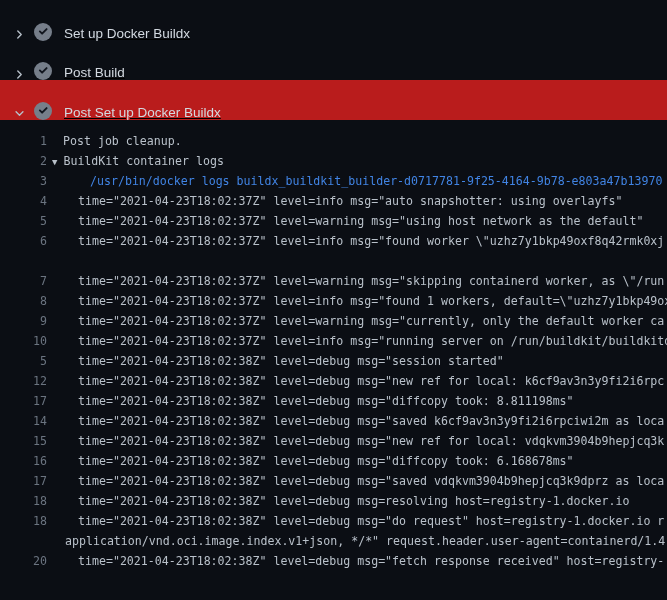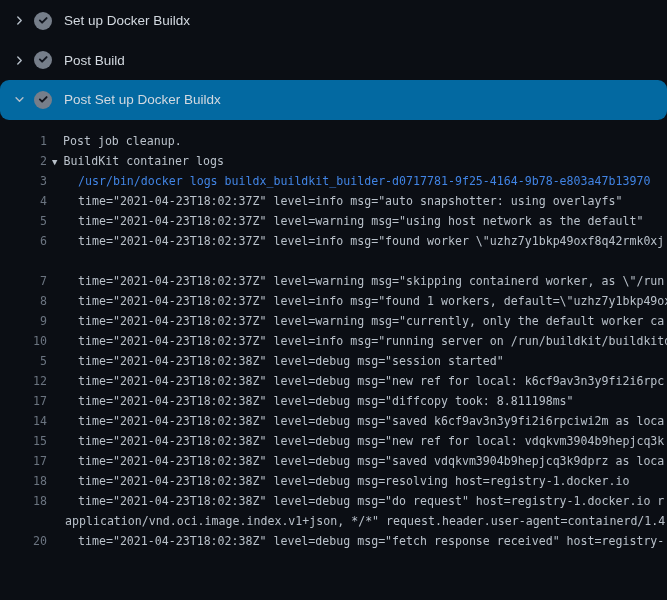--- a/index.html
+++ b/index.html
@@ -7,26 +7,27 @@
     width: 667px; height: 600px;
     background: #0b0e14;
     overflow: hidden;
     font-family: "Liberation Sans", sans-serif;
   }
   
   .steps { padding-top: 1px; }
   .step-row {
     height: 39.5px;
     display: flex;
-    align-items: center;
+    align-items: flex-end;
     padding-left: 13px;
     box-sizing: border-box;
     cursor: pointer;
-  }
-  .step-row.expanded { background: #0369a1; border-radius: 9px; }
+    text-decoration: underline;
+  }
+  .step-row.expanded { background: #b91c1c; }
   .chev {
     width: 12px; height: 12px;
     display: flex; align-items: center; justify-content: center;
     margin-right: 9px;
     flex: none;
   }
   .status-icon { width: 18px; height: 18px; margin-right: 12px; flex: none; }
   .step-label { color: #d3d9e0; font-size: 13.5px; }
 
   
@@ -42,21 +43,21 @@
     width: 47px; flex: none;
     text-align: right;
     color: #6b7480;
     cursor: pointer;
     white-space: pre;
   }
   .log-text { white-space: pre; }
   .t-plain   { padding-left: 16px; }
   .t-group   { padding-left: 5px; cursor: pointer; }
   .t-detail  { padding-left: 31px; }
-  .t-command { padding-left: 31px; color: #4184e4; }
+  .t-command { padding-left: 31px; color: #4184e4; margin-left: 12px; }
   .t-wrap    { padding-left: 18px; }
   .gtoggle   { font-size: 9px; padding-right: 6px; color: #b9c1ca; }
 </style>
 </head>
 <body>
 
 <div class="steps">
 
   <div class="step-row">
     <span class="chev">
@@ -164,20 +165,24 @@
     </div>
     <div class="log-row">
       <span class="log-num">14</span>
       <span class="log-text t-detail">time="2021-04-23T18:02:38Z" level=debug msg="saved k6cf9av3n3y9fi2i6rpciwi2m as loca</span>
     </div>
     <div class="log-row">
       <span class="log-num">15</span>
       <span class="log-text t-detail">time="2021-04-23T18:02:38Z" level=debug msg="new ref for local: vdqkvm3904b9hepjcq3k</span>
     </div>
     <div class="log-row">
+      <span class="log-num">16</span>
+      <span class="log-text t-detail">time="2021-04-23T18:02:38Z" level=debug msg="diffcopy took: 6.168678ms"</span>
+    </div>
+    <div class="log-row">
       <span class="log-num">17</span>
       <span class="log-text t-detail">time="2021-04-23T18:02:38Z" level=debug msg="saved vdqkvm3904b9hepjcq3k9dprz as loca</span>
     </div>
     <div class="log-row">
       <span class="log-num">18</span>
       <span class="log-text t-detail">time="2021-04-23T18:02:38Z" level=debug msg=resolving host=registry-1.docker.io</span>
     </div>
     <div class="log-row">
       <span class="log-num">18</span>
       <span class="log-text t-detail">time="2021-04-23T18:02:38Z" level=debug msg="do request" host=registry-1.docker.io r</span>

